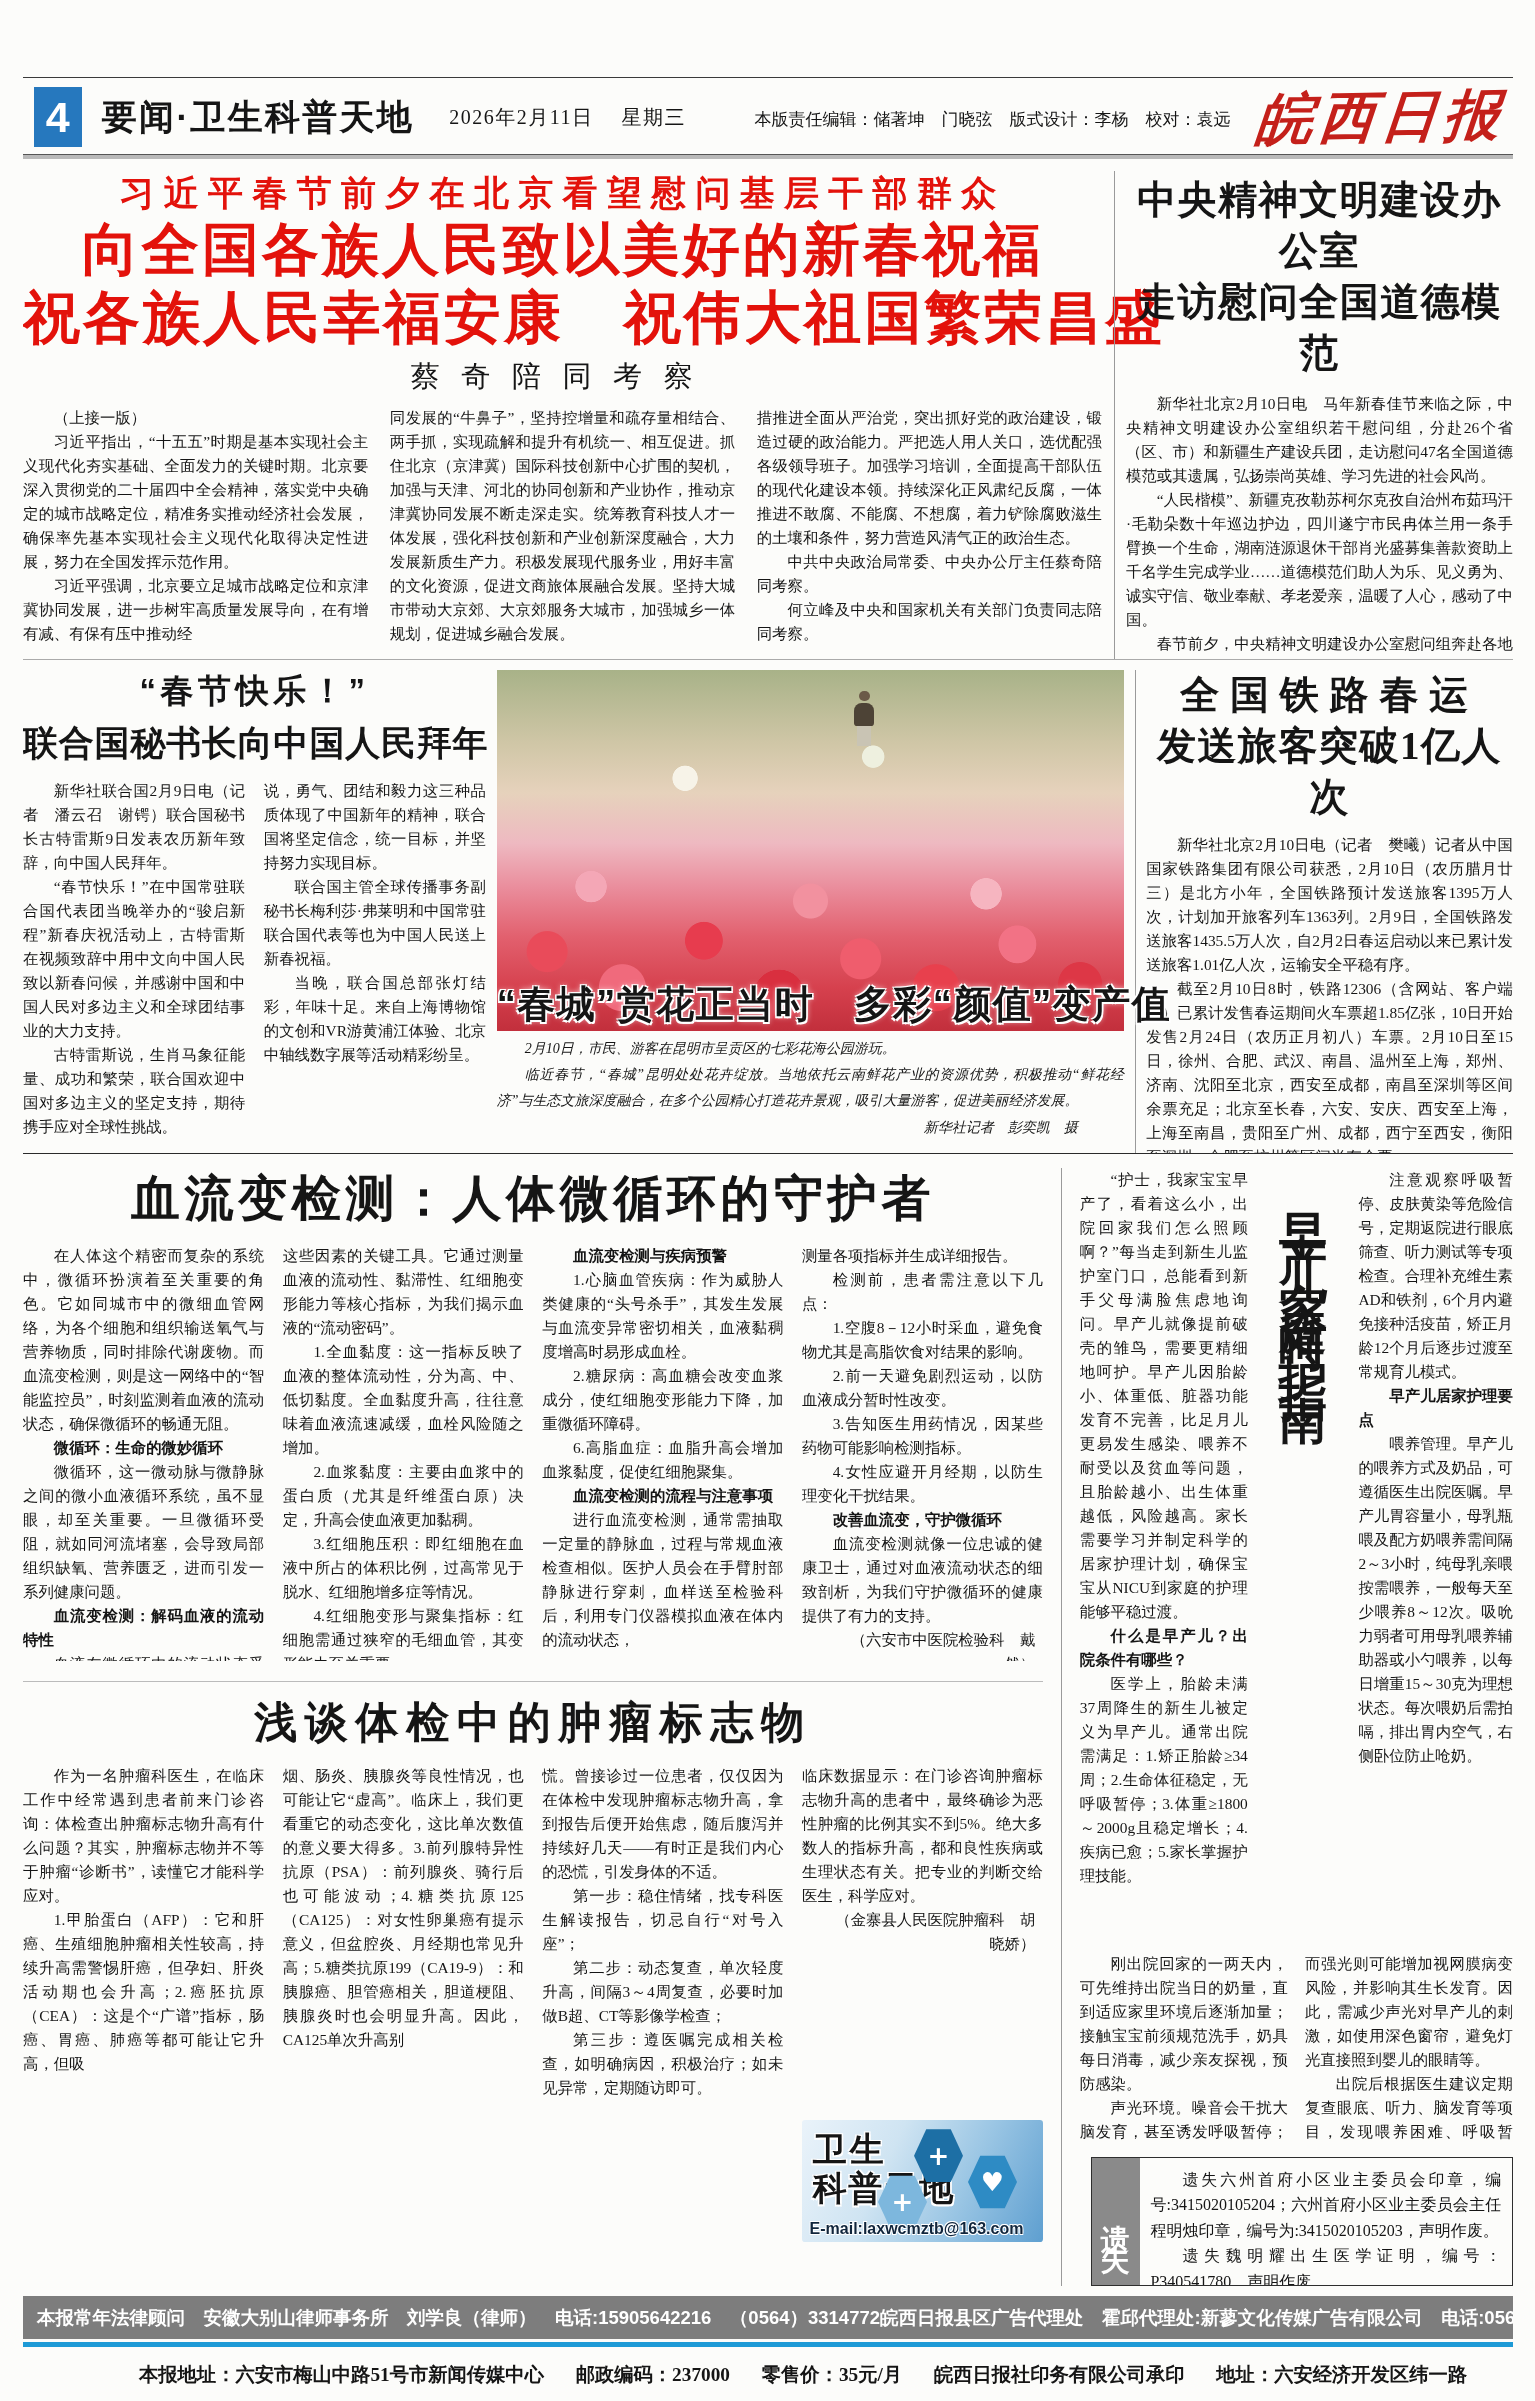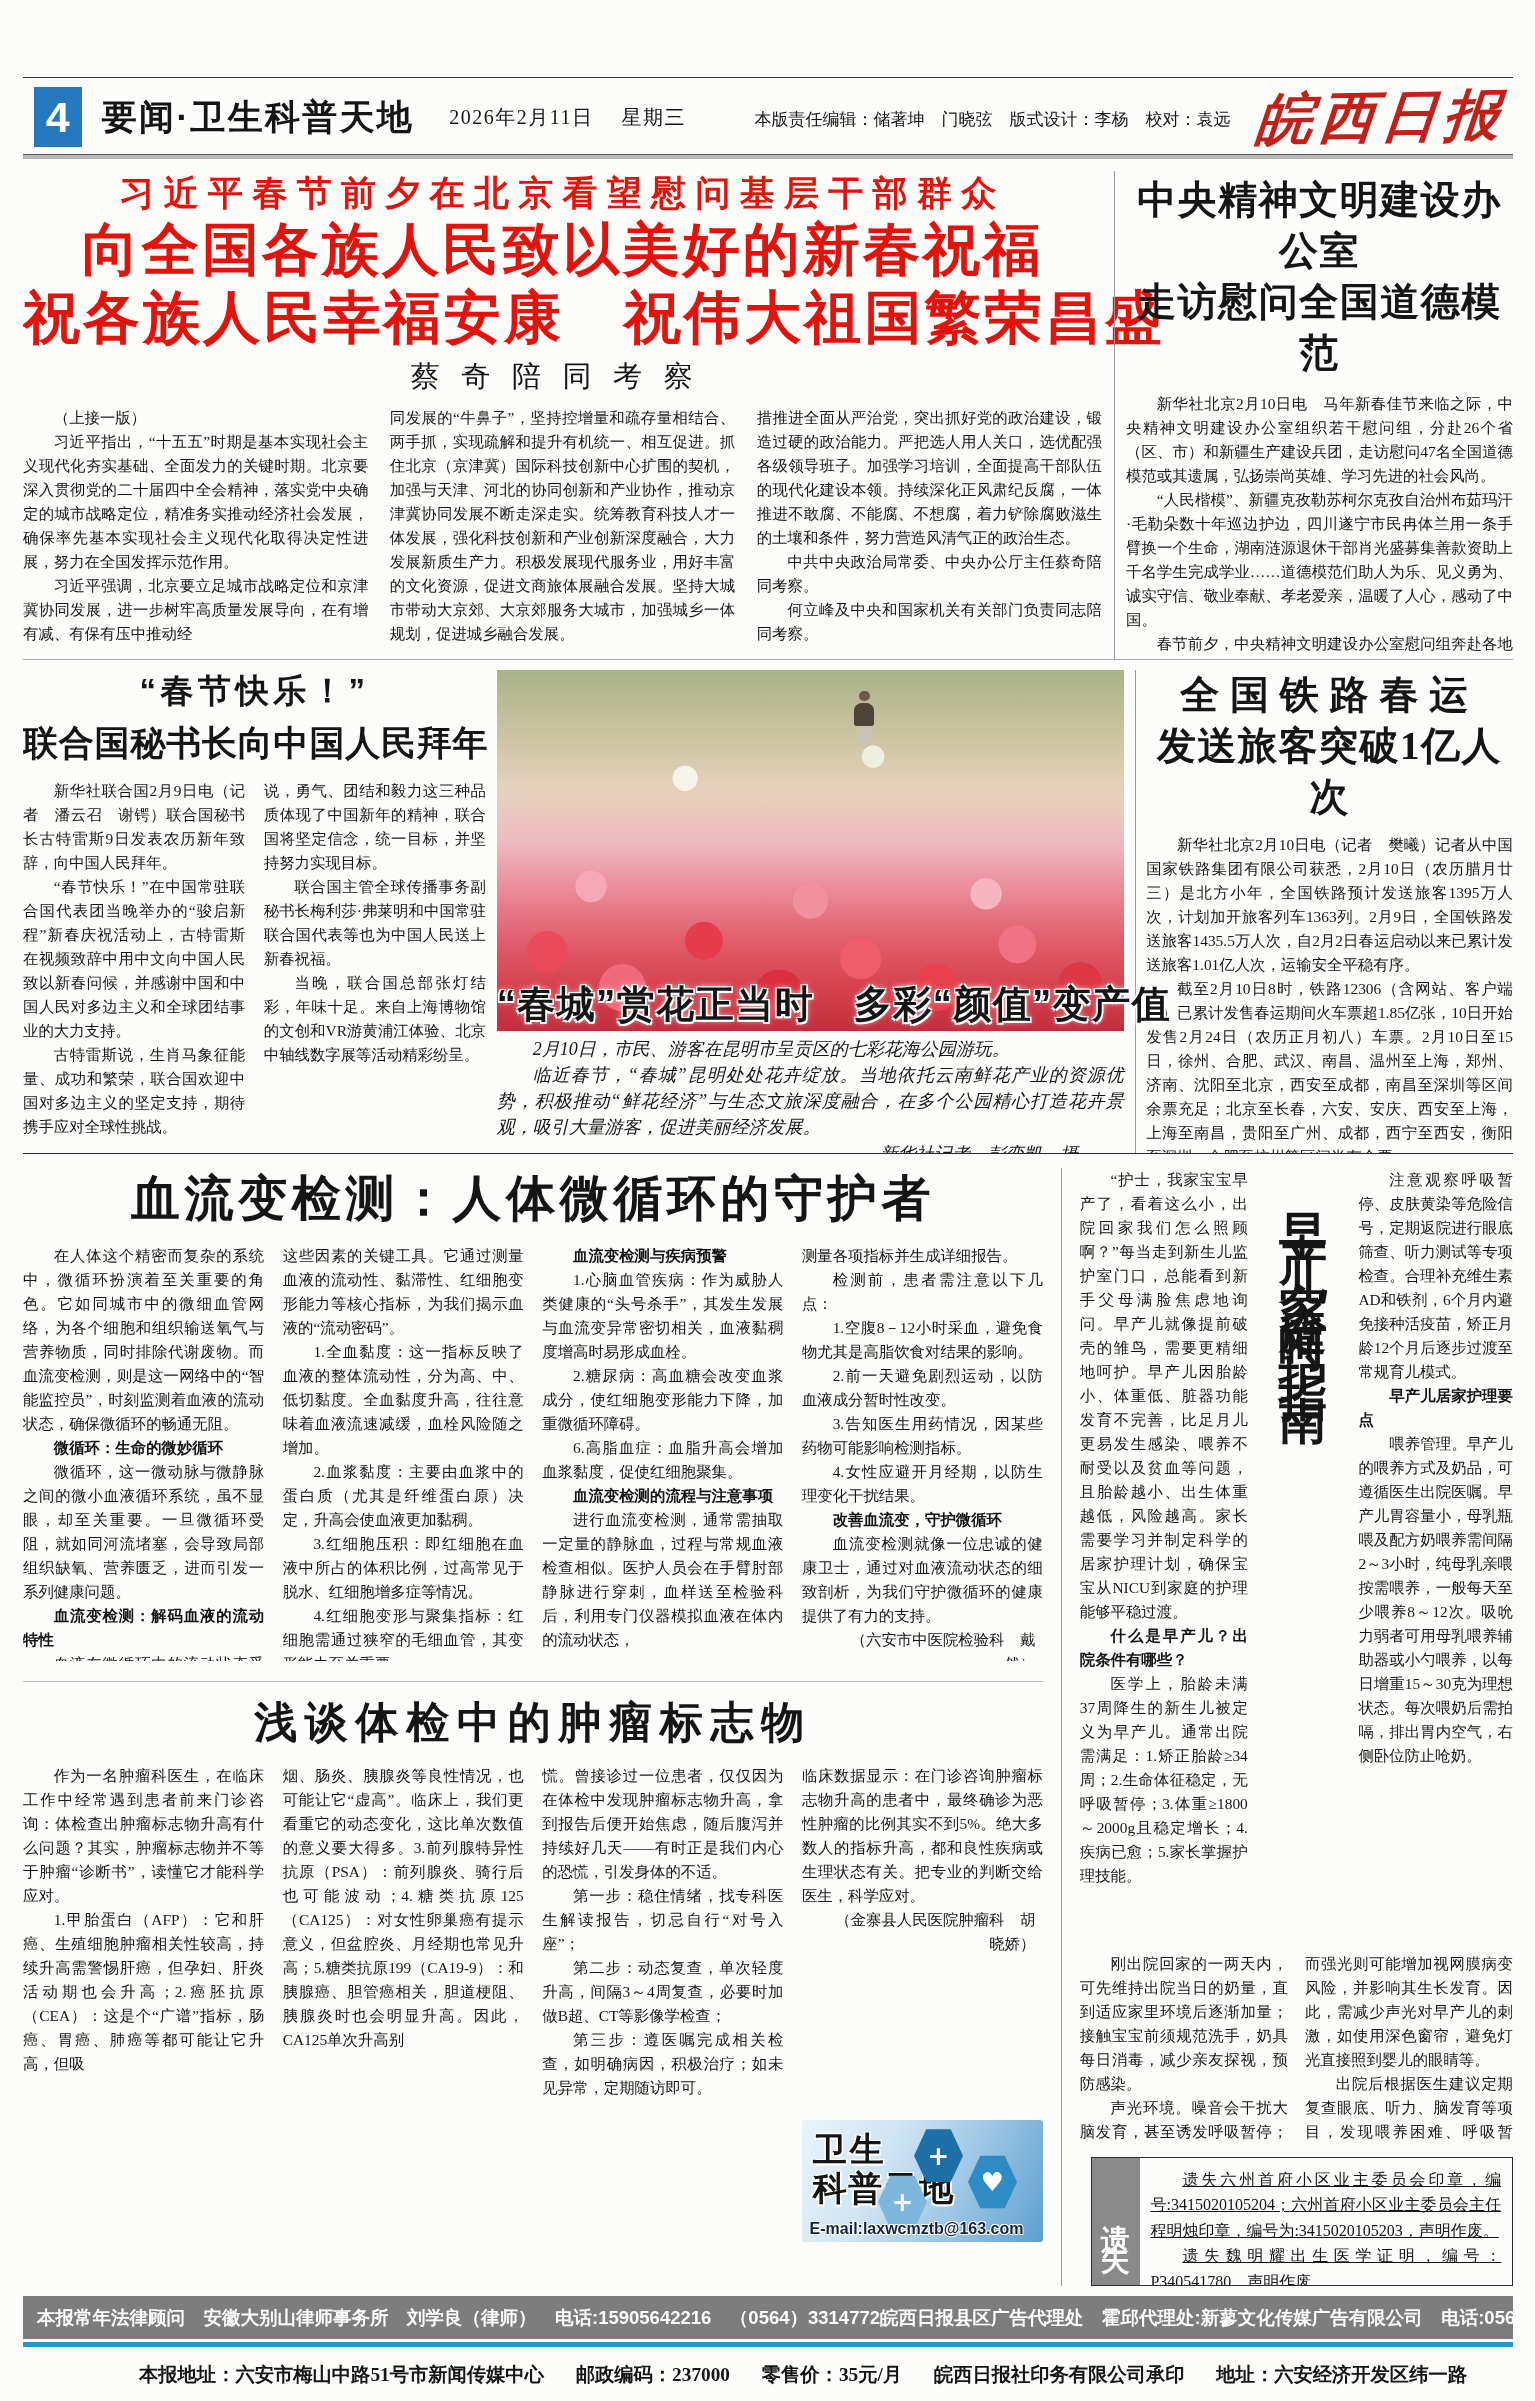--- a/index.html
+++ b/index.html
@@ -57,21 +57,21 @@
     radial-gradient(circle at 78% 62%, #f6b5c0 0 15.4px, transparent 16px),
     radial-gradient(circle at 30% 30%, #f7f3e8 0 12.3px, transparent 13px),
     radial-gradient(circle at 60% 24%, #eef0df 0 10.8px, transparent 11.6px),
     linear-gradient(180deg,#a8b288 0%,#cfc6a6 20%,#e6d2bc 34%,#eeb9c1 48%,#ea8e9d 60%,#e2606e 74%,#d6414e 88%,#c22f3c 100%);}
   .person{position:absolute;left:57%;top:9%;width:20px;height:23px;background:#4d4336;border-radius:7.7px 7.7px 3.1px 3.1px;}
   .person::before{content:"";position:absolute;top:-12.3px;left:4.6px;width:10.8px;height:10.8px;border-radius:50%;background:#6b5a48;}
   .person::after{content:"";position:absolute;top:23px;left:3.1px;width:14px;height:20px;background:#c9c4b4;}
   .photo-title{position:relative;margin-top:-49px;font:900 38px/1.2 "Liberation Sans",sans-serif;text-align:center;letter-spacing:1.5px;white-space:nowrap;
     text-shadow:-1.5px -1.5px 0 #fff,1.5px -1.5px 0 #fff,-1.5px 1.5px 0 #fff,1.5px 1.5px 0 #fff,0 0 6.2px #fff;}
   .caption{margin-top:7.7px;font-style:italic;}
-  .caption p{font-size:18px;line-height:26px;}
+  .caption p{font-size:14px;line-height:26px;}
   .credit{text-align:right;padding-right:46px;font-style:italic;font-size:18px;margin-top:1.5px;text-indent:0;}
   .railway{overflow:hidden;}
   .railway h2{margin-bottom:10.8px;}
   .railway h2 .l1{letter-spacing:10.8px;display:block;}
   .railway .body{height:363px;overflow:hidden;}
 
   
   .zone3{display:grid;grid-template-columns:1020px 0.8px 1fr;column-gap:18px;height:1133px;border-top:1.5px solid #2a2a2a;padding-top:14px;overflow:hidden;}
   .hemo-title{font:900 49px/1.25 "Liberation Serif",serif;text-align:center;letter-spacing:4.6px;margin-bottom:15.4px;}
   .cols4{display:grid;grid-template-columns:repeat(4,1fr);column-gap:18.5px;height:417px;overflow:hidden;}
@@ -97,21 +97,21 @@
   .preemie{display:flex;flex-direction:column;overflow:hidden;}
   .preemie-rowA{display:flex;gap:12.3px;height:779px;overflow:hidden;}
   .pcolA{width:168px;overflow:hidden;}
   .vtitle{width:86px;flex:0 0 auto;writing-mode:vertical-rl;text-orientation:upright;
     font:700 48px/86px "Liberation Serif",serif;letter-spacing:23px;text-align:start;padding-top:6.2px;}
   .pcolB{flex:1;overflow:hidden;}
   .preemie-bottom{margin-top:10.8px;columns:2;column-gap:17px;height:194px;overflow:hidden;}
   .lost-box{margin:12.3px 0 0 10.8px;border:1.5px solid #2e2e2e;display:flex;height:130px;overflow:hidden;}
   .lost-label{width:48px;background:#8a8a8a;color:#fff;writing-mode:vertical-rl;text-orientation:upright;
     font:700 29px/48px "Liberation Sans",sans-serif;letter-spacing:20px;text-align:center;}
-  .lost-body{padding:9.3px 10.8px;flex:1;text-decoration:underline;}
+  .lost-body{padding:9.3px 10.8px;flex:1;}
   .lost-body p{font-size:16px;line-height:25.5px;}
 
   
   footer{margin-top:10.8px;}
   .graybar{height:43px;background:var(--footer-gray);color:#fff;display:flex;align-items:center;justify-content:space-between;
     padding:0 14px;font:700 18.5px/1 "Liberation Sans",sans-serif;white-space:nowrap;overflow:hidden;}
   .blueline{height:4.6px;background:var(--rule-blue);margin-top:3.1px;}
   .inforow{display:flex;justify-content:space-between;align-items:center;padding:15.4px 46px 0 116px;
     font:700 19.3px/1.3 "Liberation Serif",serif;white-space:nowrap;overflow:hidden;}
 </style>

